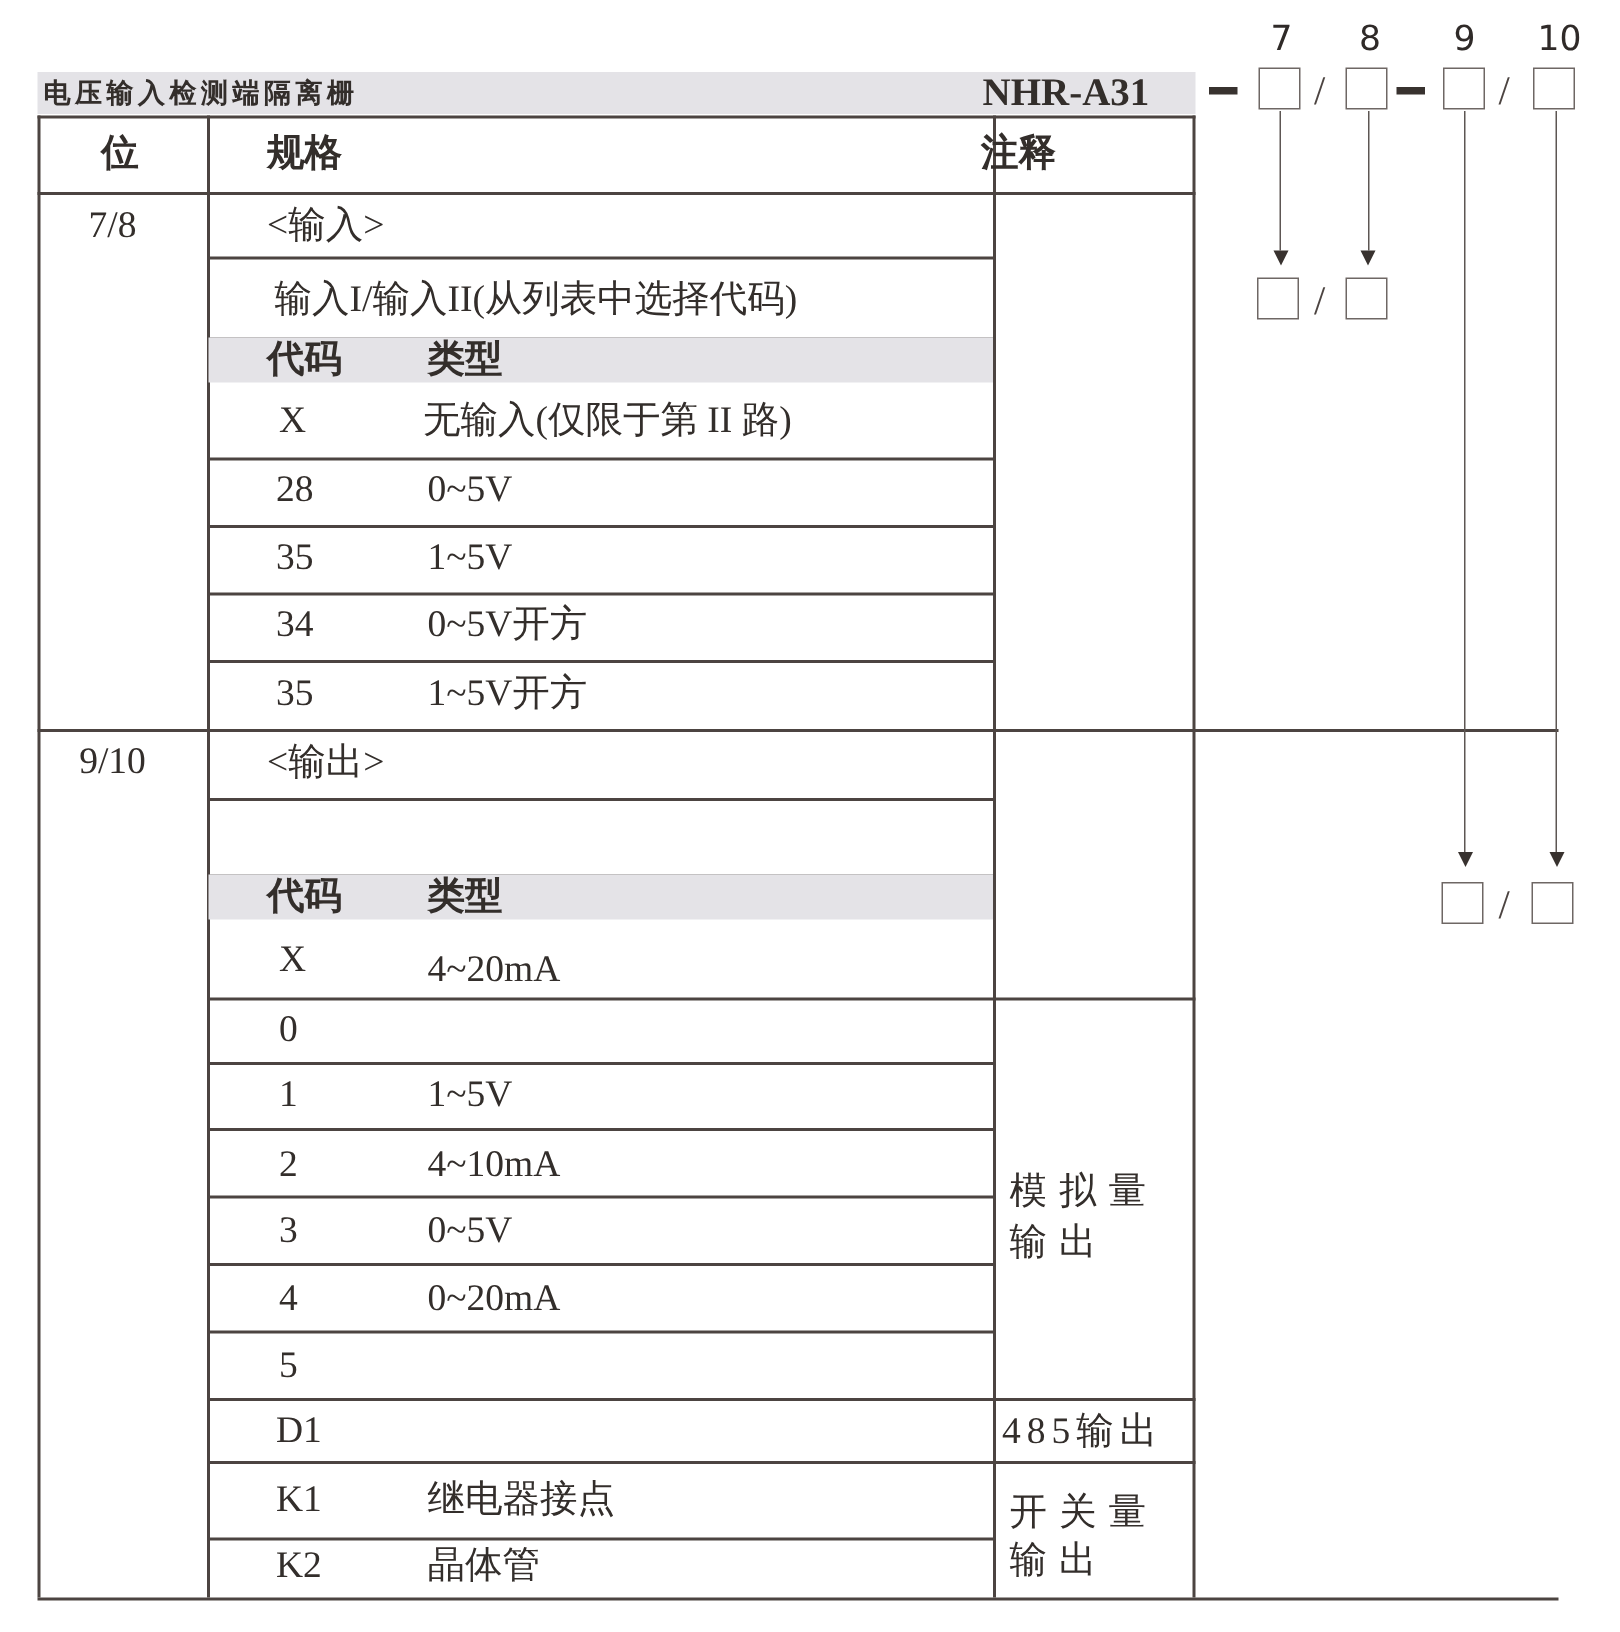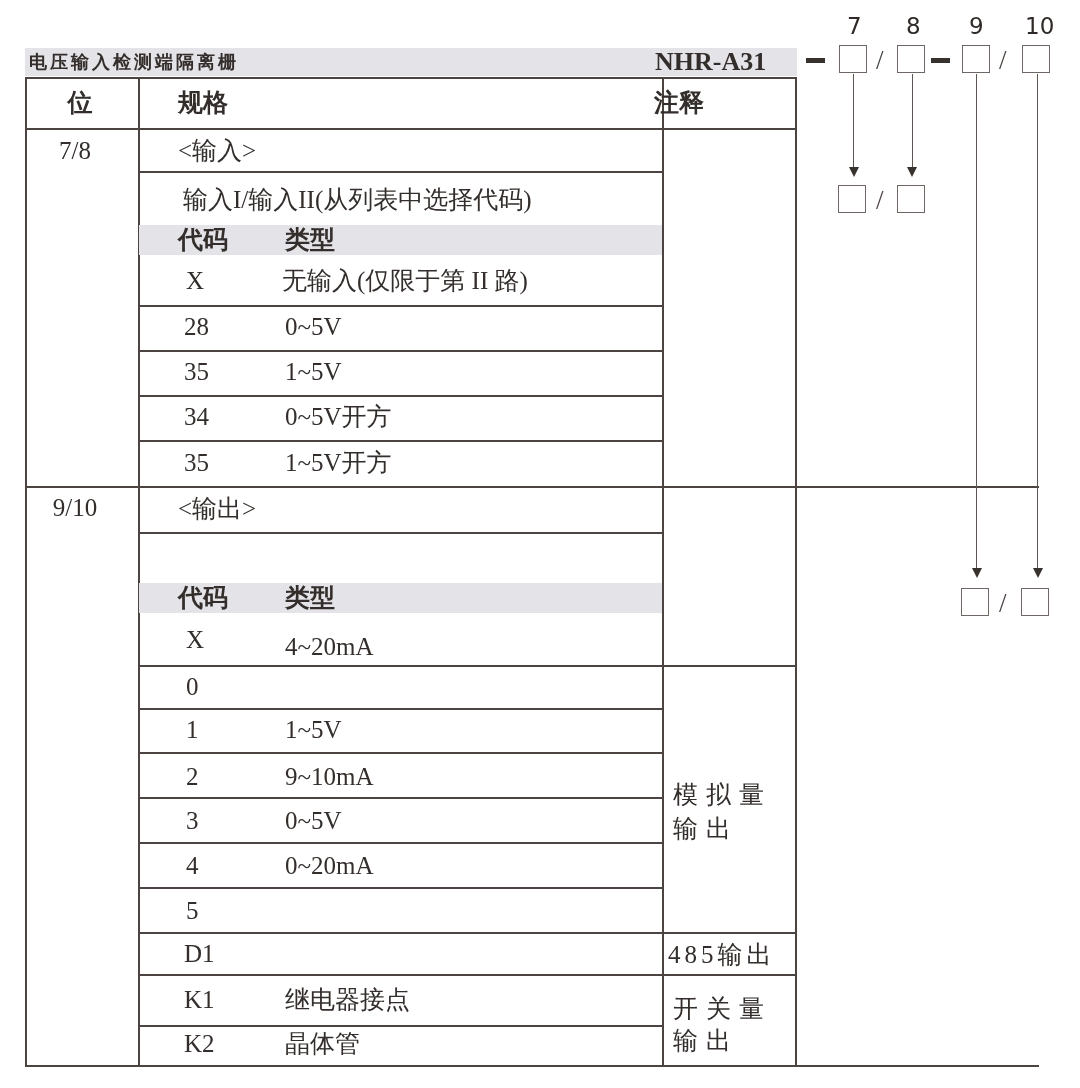--- a/index.html
+++ b/index.html
@@ -86,21 +86,21 @@
   <div class="graybar" style="left:139px;top:583px;width:523px;height:30px"></div>
   <div class="txt bold" style="left:178px;top:583px">代码</div>
   <div class="txt bold" style="left:285px;top:583px">类型</div>
 
   <div class="txt" style="left:186px;top:625px">X</div>
   <div class="txt" style="left:186px;top:672px">0</div>
   <div class="txt" style="left:285px;top:632px">4~20mA</div>
   <div class="txt" style="left:186px;top:715px">1</div>
   <div class="txt" style="left:285px;top:715px">1~5V</div>
   <div class="txt" style="left:186px;top:762px">2</div>
-  <div class="txt" style="left:285px;top:762px">9~10mA</div>
+  <div class="txt" style="left:285px;top:762px">4~10mA</div>
   <div class="txt" style="left:186px;top:806px">3</div>
   <div class="txt" style="left:285px;top:806px">0~5V</div>
   <div class="txt" style="left:186px;top:851px">4</div>
   <div class="txt" style="left:285px;top:851px">0~20mA</div>
   <div class="txt" style="left:186px;top:896px">5</div>
   <div class="txt" style="left:184px;top:939px">D1</div>
   <div class="txt" style="left:184px;top:985px">K1</div>
   <div class="txt" style="left:285px;top:985px">继电器接点</div>
   <div class="txt" style="left:184px;top:1029px">K2</div>
   <div class="txt" style="left:285px;top:1029px">晶体管</div>

